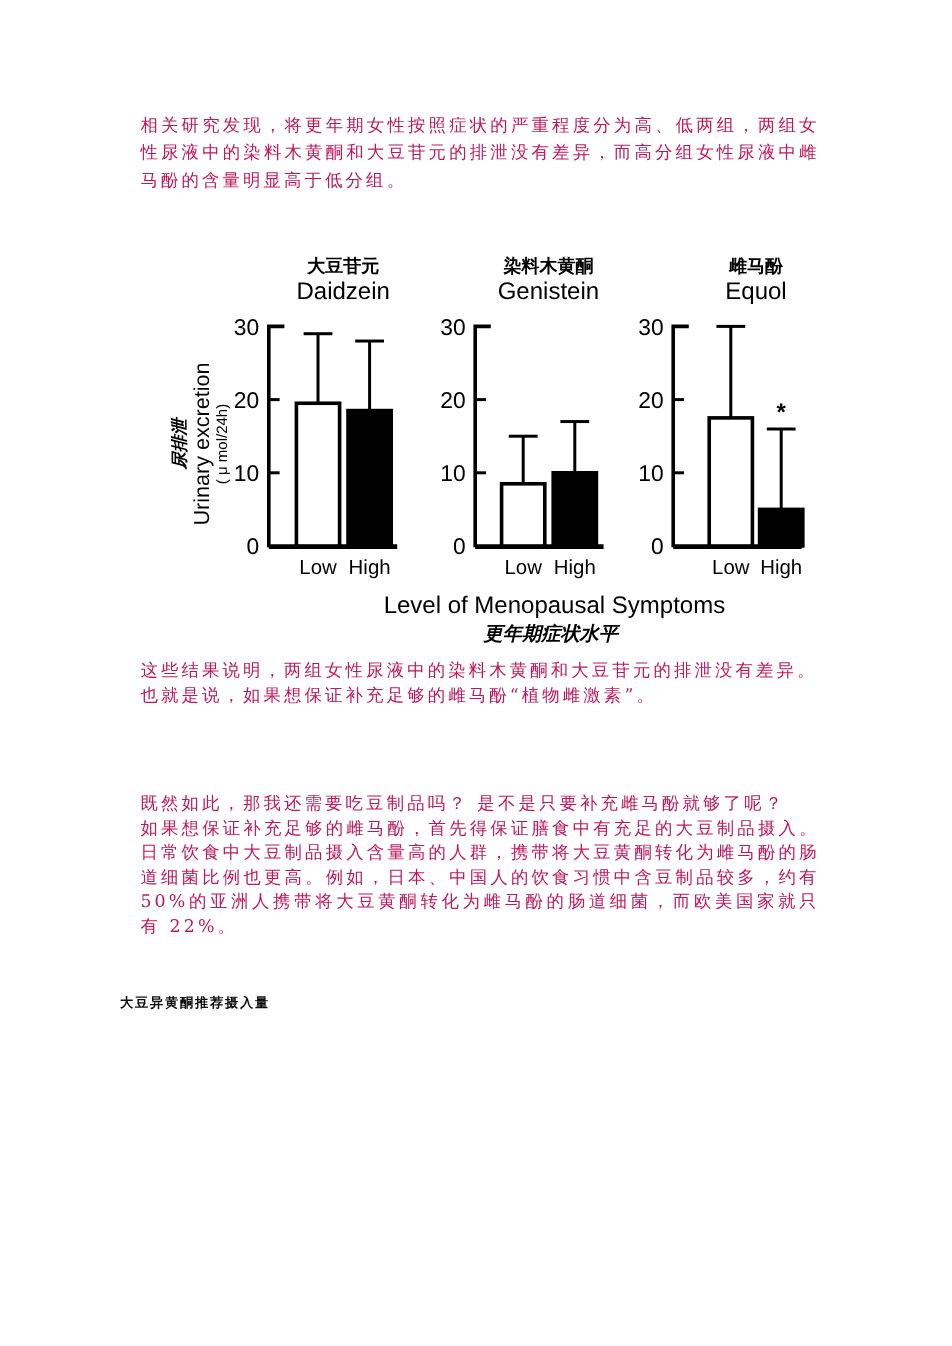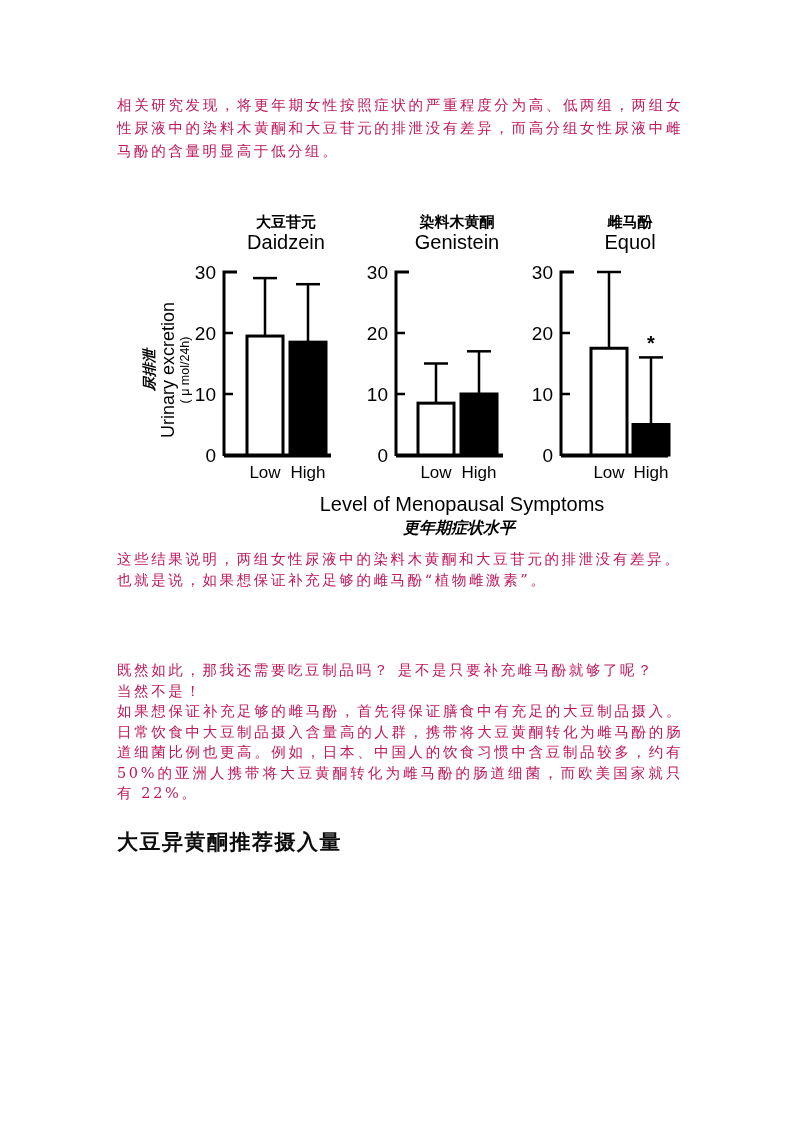--- a/index.html
+++ b/index.html
@@ -5,22 +5,22 @@
   html,body{margin:0;padding:0;background:#ffffff;}
   .page{position:relative;width:793px;height:1122px;background:#ffffff;overflow:hidden;
         font-family:"DejaVu Serif",serif;}
   .para{position:absolute;left:117px;width:566px;margin:0;color:#be185d;
         font-size:14.5px;line-height:21px;letter-spacing:2.6px;text-align:justify;
         font-family:"DejaVu Serif",serif;}
   .para p{margin:0;}
   #p-intro{top:94px;line-height:23px;}
   #blk-results{top:549px;}
   #blk-question{top:660px;line-height:20.5px;}
-  #section-heading{position:absolute;left:117px;top:828px;width:566px;margin:0;
-        color:#0d0d0d;font-size:21px;font-weight:bold;letter-spacing:1.5px;
+  #section-heading{position:absolute;left:100px;top:828px;width:566px;margin:0;
+        color:#0d0d0d;font-size:11px;font-weight:bold;letter-spacing:1.5px;
         font-family:"Liberation Sans",sans-serif;}
   #p-reco{top:853px;}
   .chart{position:absolute;left:120px;top:198px;width:560px;height:340px;margin:12px;}
   
   .axis{fill:none;stroke:#000;stroke-width:3;}
   .tick{stroke:#000;stroke-width:2.5;}
   .baseline{stroke:#000;stroke-width:4;}
   .err{stroke:#000;stroke-width:2.5;}
   .bar{stroke:#000;stroke-width:3;}
   .t-zh{font:bold 15px "DejaVu Serif",serif;}
@@ -115,20 +115,19 @@
       </svg>
   </figure>
 
   <div class="para" id="blk-results">
     <p>这些结果说明，两组女性尿液中的染料木黄酮和大豆苷元的排泄没有差异。</p>
     <p>也就是说，如果想保证补充足够的雌马酚“植物雌激素”。</p>
   </div>
 
   <div class="para" id="blk-question">
     <p>既然如此，那我还需要吃豆制品吗？ 是不是只要补充雌马酚就够了呢？</p>
-    <p>当然不是！</p>
     <p>如果想保证补充足够的雌马酚，首先得保证膳食中有充足的大豆制品摄入。日常饮食中大豆制品摄入含量高的人群，携带将大豆黄酮转化为雌马酚的肠道细菌比例也更高。例如，日本、中国人的饮食习惯中含豆制品较多，约有 50%的亚洲人携带将大豆黄酮转化为雌马酚的肠道细菌，而欧美国家就只有 22%。</p>
   </div>
 
   <h3 id="section-heading">大豆异黄酮推荐摄入量</h3>
 
 
 </div>
 
 </body></html>

